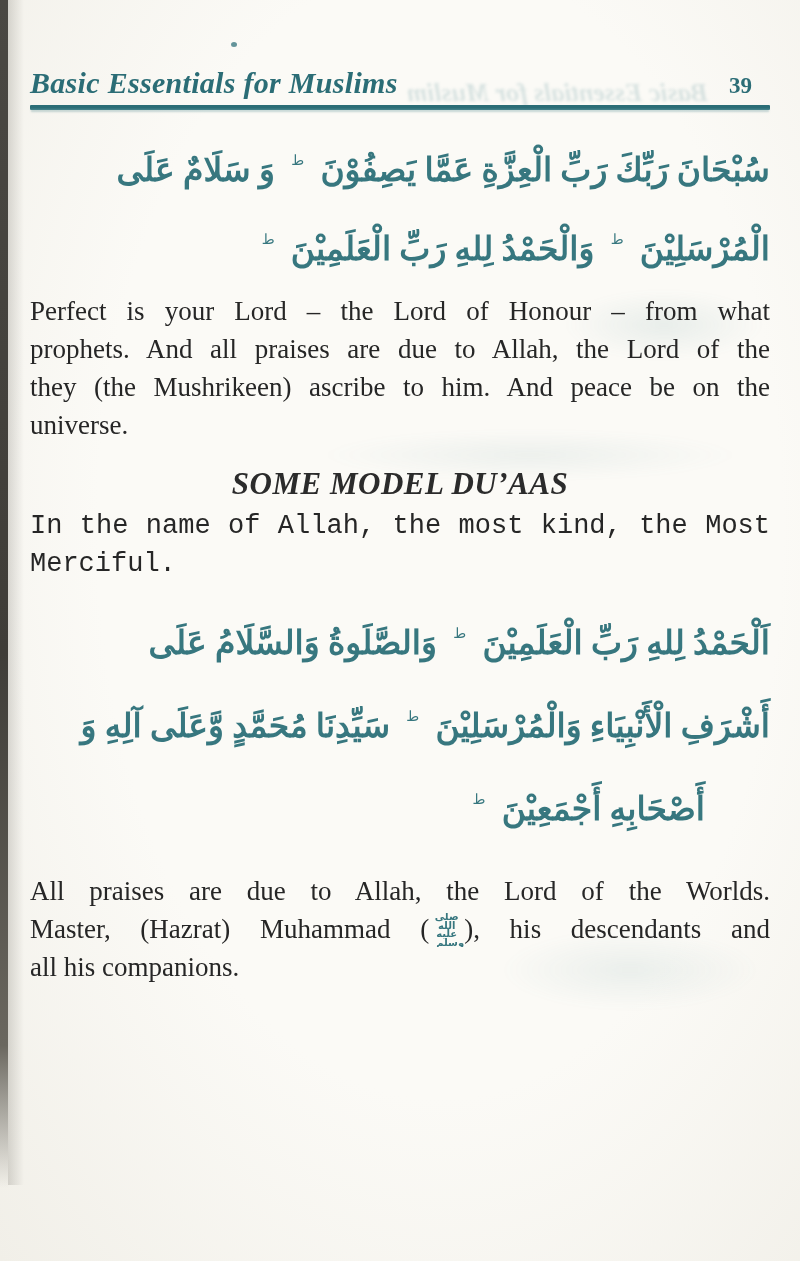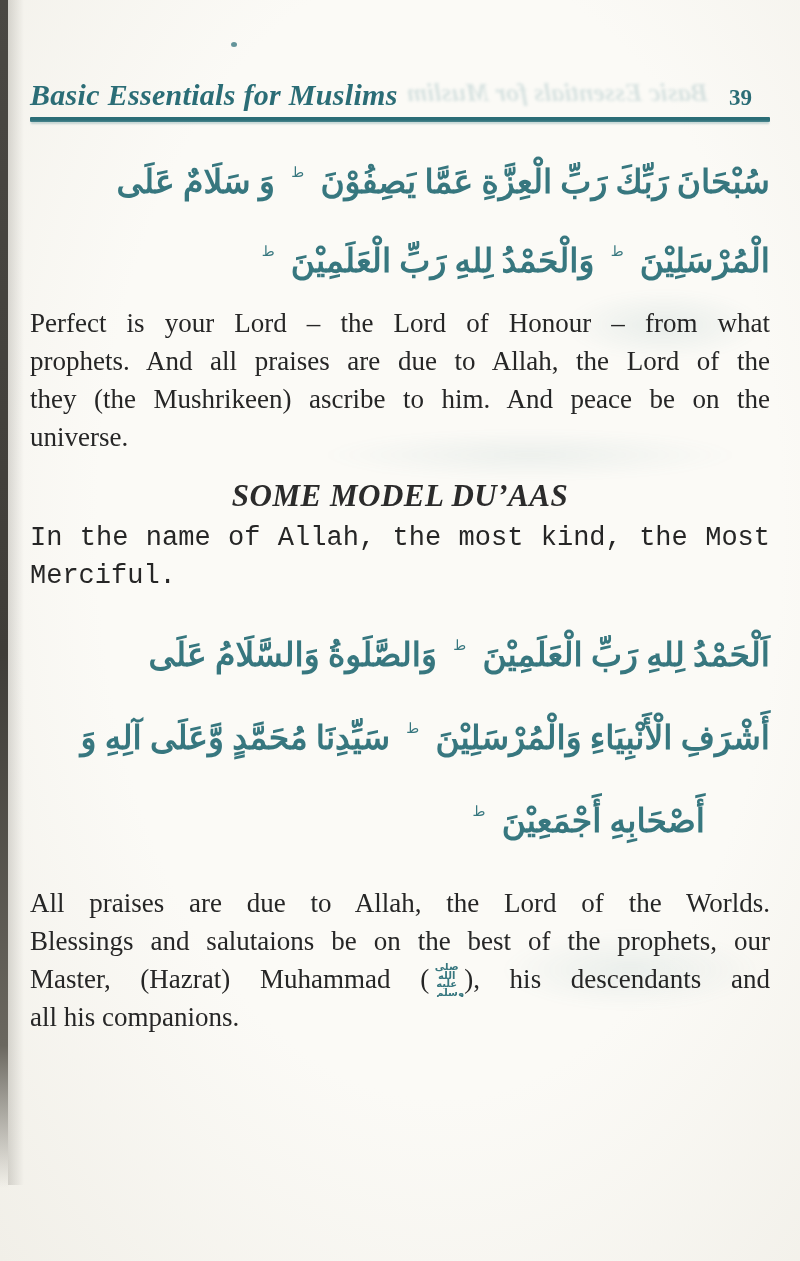--- a/index.html
+++ b/index.html
@@ -37,21 +37,21 @@
     color:#49848c;opacity:.2;filter:blur(1.4px);
     transform:scaleX(-1);
     white-space:nowrap;overflow:hidden;
     pointer-events:none;
   }
   .smudge{position:absolute;border-radius:50%;pointer-events:none;}
   .smudge.s1{top:290px;right:36px;width:200px;height:70px;background:radial-gradient(rgba(70,130,138,0.10),rgba(0,0,0,0) 70%);filter:blur(3px);}
   .smudge.s2{top:430px;right:60px;width:420px;height:50px;background:radial-gradient(rgba(70,130,138,0.08),rgba(0,0,0,0) 70%);filter:blur(3px);}
   .smudge.s3{top:930px;right:40px;width:260px;height:80px;background:radial-gradient(rgba(70,130,138,0.09),rgba(0,0,0,0) 70%);filter:blur(3px);}
 
-  .content{position:absolute;left:30px;right:30px;top:16px;}
+  .content{position:absolute;left:30px;right:30px;top:4px;}
 
   .header-row{
     display:flex;justify-content:space-between;align-items:baseline;
     margin-top:62px;
   }
   .header-title{
     font-size:30px;font-weight:bold;font-style:italic;
     color:var(--header-teal);
     letter-spacing:0.3px;
   }
@@ -147,18 +147,17 @@
     </div>
 
   <div class="arabic dua">
       <div class="ar-line" dir="rtl"><span>اَلْحَمْدُ لِلهِ رَبِّ الْعَلَمِيْنَ</span> <span class="ar-stop">ط</span> <span>وَالصَّلَوةُ وَالسَّلَامُ عَلَى</span></div>
       <div class="ar-line" dir="rtl"><span>أَشْرَفِ الْأَنْبِيَاءِ وَالْمُرْسَلِيْنَ</span> <span class="ar-stop">ط</span> <span>سَيِّدِنَا مُحَمَّدٍ وَّعَلَى آلِهِ وَ</span></div>
       <div class="ar-line" dir="rtl"><span>أَصْحَابِهِ أَجْمَعِيْنَ</span> <span class="ar-stop">ط</span></div>
     </div>
 
   <div class="para p-trans2">
       <div class="para-line">All praises are due to Allah, the Lord of the Worlds.</div>
-      <div class="para-line">Blessings and salutaions be on the best of the prophets, our</div>
       <div class="para-line"><span>Master, (Hazrat) Muhammad (</span><span class="saw">صلى الله عليه وسلم</span><span>), his descendants and</span></div>
       <div class="para-line">all his companions.</div>
     </div>
 
 </div>
 
 </body></html>

